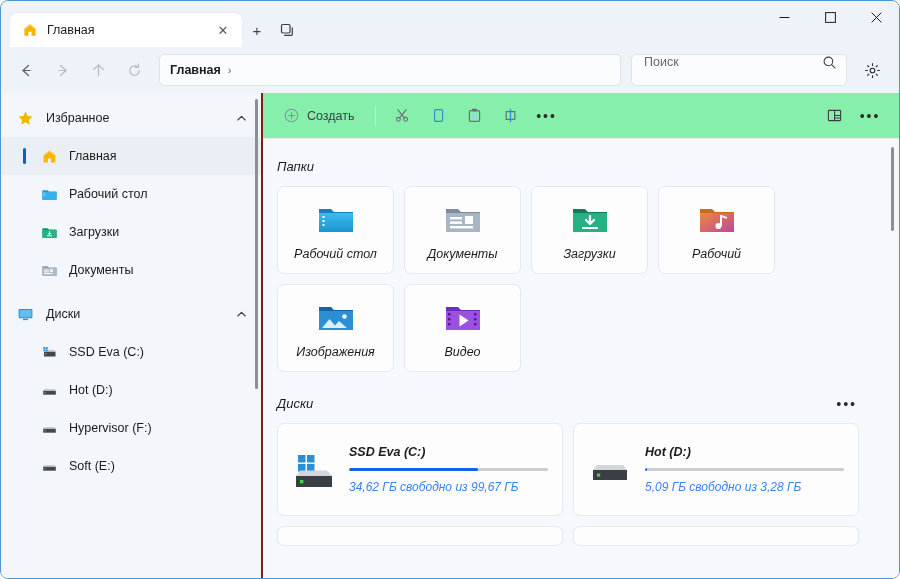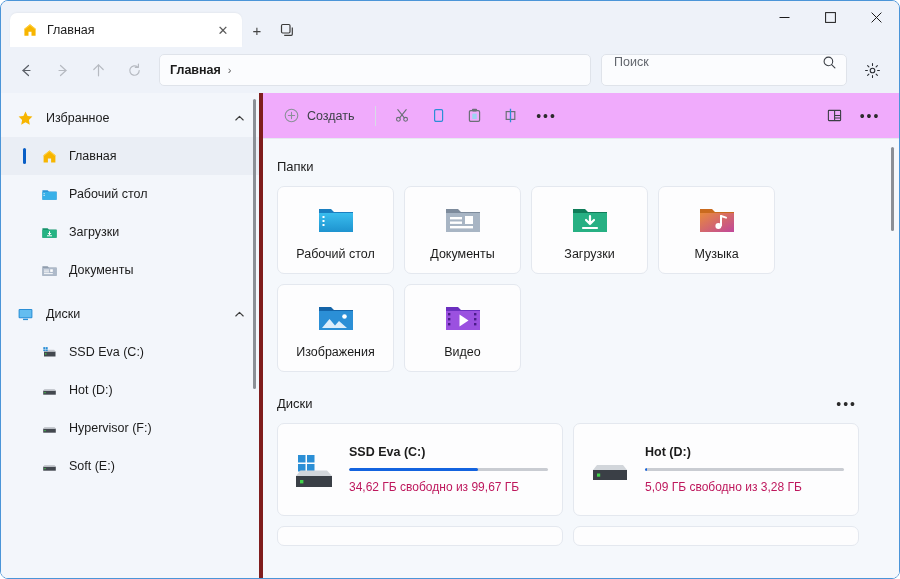--- a/index.html
+++ b/index.html
@@ -87,21 +87,21 @@
     border: 1px solid #dfe3ea;
     border-radius: 5px;
     display: flex; align-items: center;
     padding: 0 10px;
     margin: 0 8px 0 6px;
     gap: 7px;
   }
   .crumb { font-size: 12.5px; color: #1b1b1b; font-weight: bold; }
   .crumb-sep { color: #5c5c5c; font-size: 11px; }
   .searchbox {
-    width: 246px; height: 32px;
+    width: 216px; height: 32px;
     background: #fbfcfe;
     border: 1px solid #dfe3ea;
     border-radius: 5px;
     display: flex; align-items: center;
     padding: 0 9px 16px 12px;
   }
   .searchbox input {
     flex: 1; border: none; outline: none; background: transparent;
     font-size: 12.5px; color: #1b1b1b;
     font-family: "Liberation Sans", sans-serif;
@@ -109,21 +109,21 @@
   .searchbox input::placeholder { color: #62666d; }
   .gear { width: 34px; height: 32px; display: flex; align-items: center; justify-content: center; margin-left: 6px;}
 
   
   .body { flex: 1; display: flex; min-height: 0; background: #f5f8fc; }
 
   
   .sidebar {
     width: 262px;
     background: #f3f6fb;
-    border-right: 4px solid #7f1d1d;
+    border-right: 2px solid #7f1d1d;
     position: relative;
     overflow: hidden;
     flex: 0 0 262px;
     padding-top: 6px;
   }
   .sb-group {
     height: 38px;
     display: flex; align-items: center;
     padding: 0 14px 0 16px;
     gap: 12px;
@@ -152,40 +152,41 @@
   .content {
     flex: 1; display: flex; flex-direction: column;
     background: #f5f8fc; min-width: 0; position: relative;
   }
   .toolbar {
     height: 46px;
     display: flex; align-items: center;
     padding: 0 12px 0 14px;
     gap: 2px;
     border-bottom: 1px solid #e6eaf1;
-    background: #f0abfc;
+    background: #86efac;
     flex: 0 0 auto;
   }
   .tb-new {
     height: 30px; display: flex; align-items: center; gap: 7px;
     padding: 0 10px 0 6px; border-radius: 5px;
   }
   .tb-new .txt { font-size: 12.5px; color: #3d4148; }
   .tb-sep { width: 1px; height: 20px; background: #d7dce5; margin: 0 8px; }
   .tb-btn {
     width: 34px; height: 30px;
     display: flex; align-items: center; justify-content: center;
     border-radius: 5px;
   }
   .tb-spacer { flex: 1; }
   .dots { letter-spacing: 2px; color: #2b2b2b; font-size: 14px; line-height: 1; }
 
   .scrollarea {
     flex: 1; overflow: hidden; position: relative;
     padding: 0 0 16px 14px;
+    font-style: italic;
   }
   .sec-title {
     font-size: 13px; color: #1b1b1b;
     margin: 20px 0 12px 0;
   }
   .sec-head { display: flex; align-items: center; margin: 24px 0 12px 0; }
   .sec-head .sec-title { margin: 0; flex: 1; }
   .sec-head .dots { margin-right: 42px; }
 
   .cards { display: flex; flex-wrap: wrap; gap: 10px; width: 612px; }
@@ -209,21 +210,21 @@
     display: flex; align-items: center;
     padding: 0 14px; gap: 13px;
   }
   .drive-info { flex: 1; display: flex; flex-direction: column; gap: 9px; }
   .drive-name { font-size: 12.5px; color: #1b1b1b; font-weight: bold; }
   .bar-track {
     height: 3px; background: #c9ccd2; border-radius: 2px; width: 100%;
     position: relative; overflow: hidden;
   }
   .bar-fill { position: absolute; left: 0; top: 0; height: 3px; border-radius: 2px; }
-  .drive-sub { font-size: 12px; color: #be185d; }
+  .drive-sub { font-size: 12px; color: #3b82f6; }
 
   .content-scroll {
     position: absolute; right: 5px; top: 8px;
     width: 3px; height: 84px; border-radius: 2px; background: #8b8f96;
   }
   svg { display: block; }
 </style>
 </head>
 <body>
 
@@ -577,21 +578,21 @@
                     <linearGradient id="mg" x1="0" y1="0" x2="1" y2="1">
                       <stop offset="0" stop-color="#e88a3c"></stop>
                       <stop offset="1" stop-color="#c0479b"></stop>
                     </linearGradient>
                   </defs>
                 <path d="M24 16v9.5" stroke="#fff" stroke-width="2" stroke-linecap="round"></path>
                 <path d="M24 16l5 1.6" stroke="#fff" stroke-width="2" stroke-linecap="round"></path>
                 <circle cx="21.4" cy="26" r="3" fill="#fff"></circle>
               </svg>
             </span>
-            <span class="cname">Музыка</span>
+            <span class="cname">Рабочий</span>
           </div>
 
           <div class="card">
             <span>
               <svg width="40" height="40" viewBox="0 0 40 40">
                 <path d="M3 9h12l3 3h19v20H3z" fill="#1464a8"></path>
                 <path d="M3 13h34v19H3z" fill="#2b8fd6"></path>
                 <circle cx="28.5" cy="18.5" r="2.3" fill="#fff"></circle>
                 <path d="M6 30l7.5-9 5.5 6.5 4-4.5 8 7z" fill="#ddeefb"></path>
               </svg>

